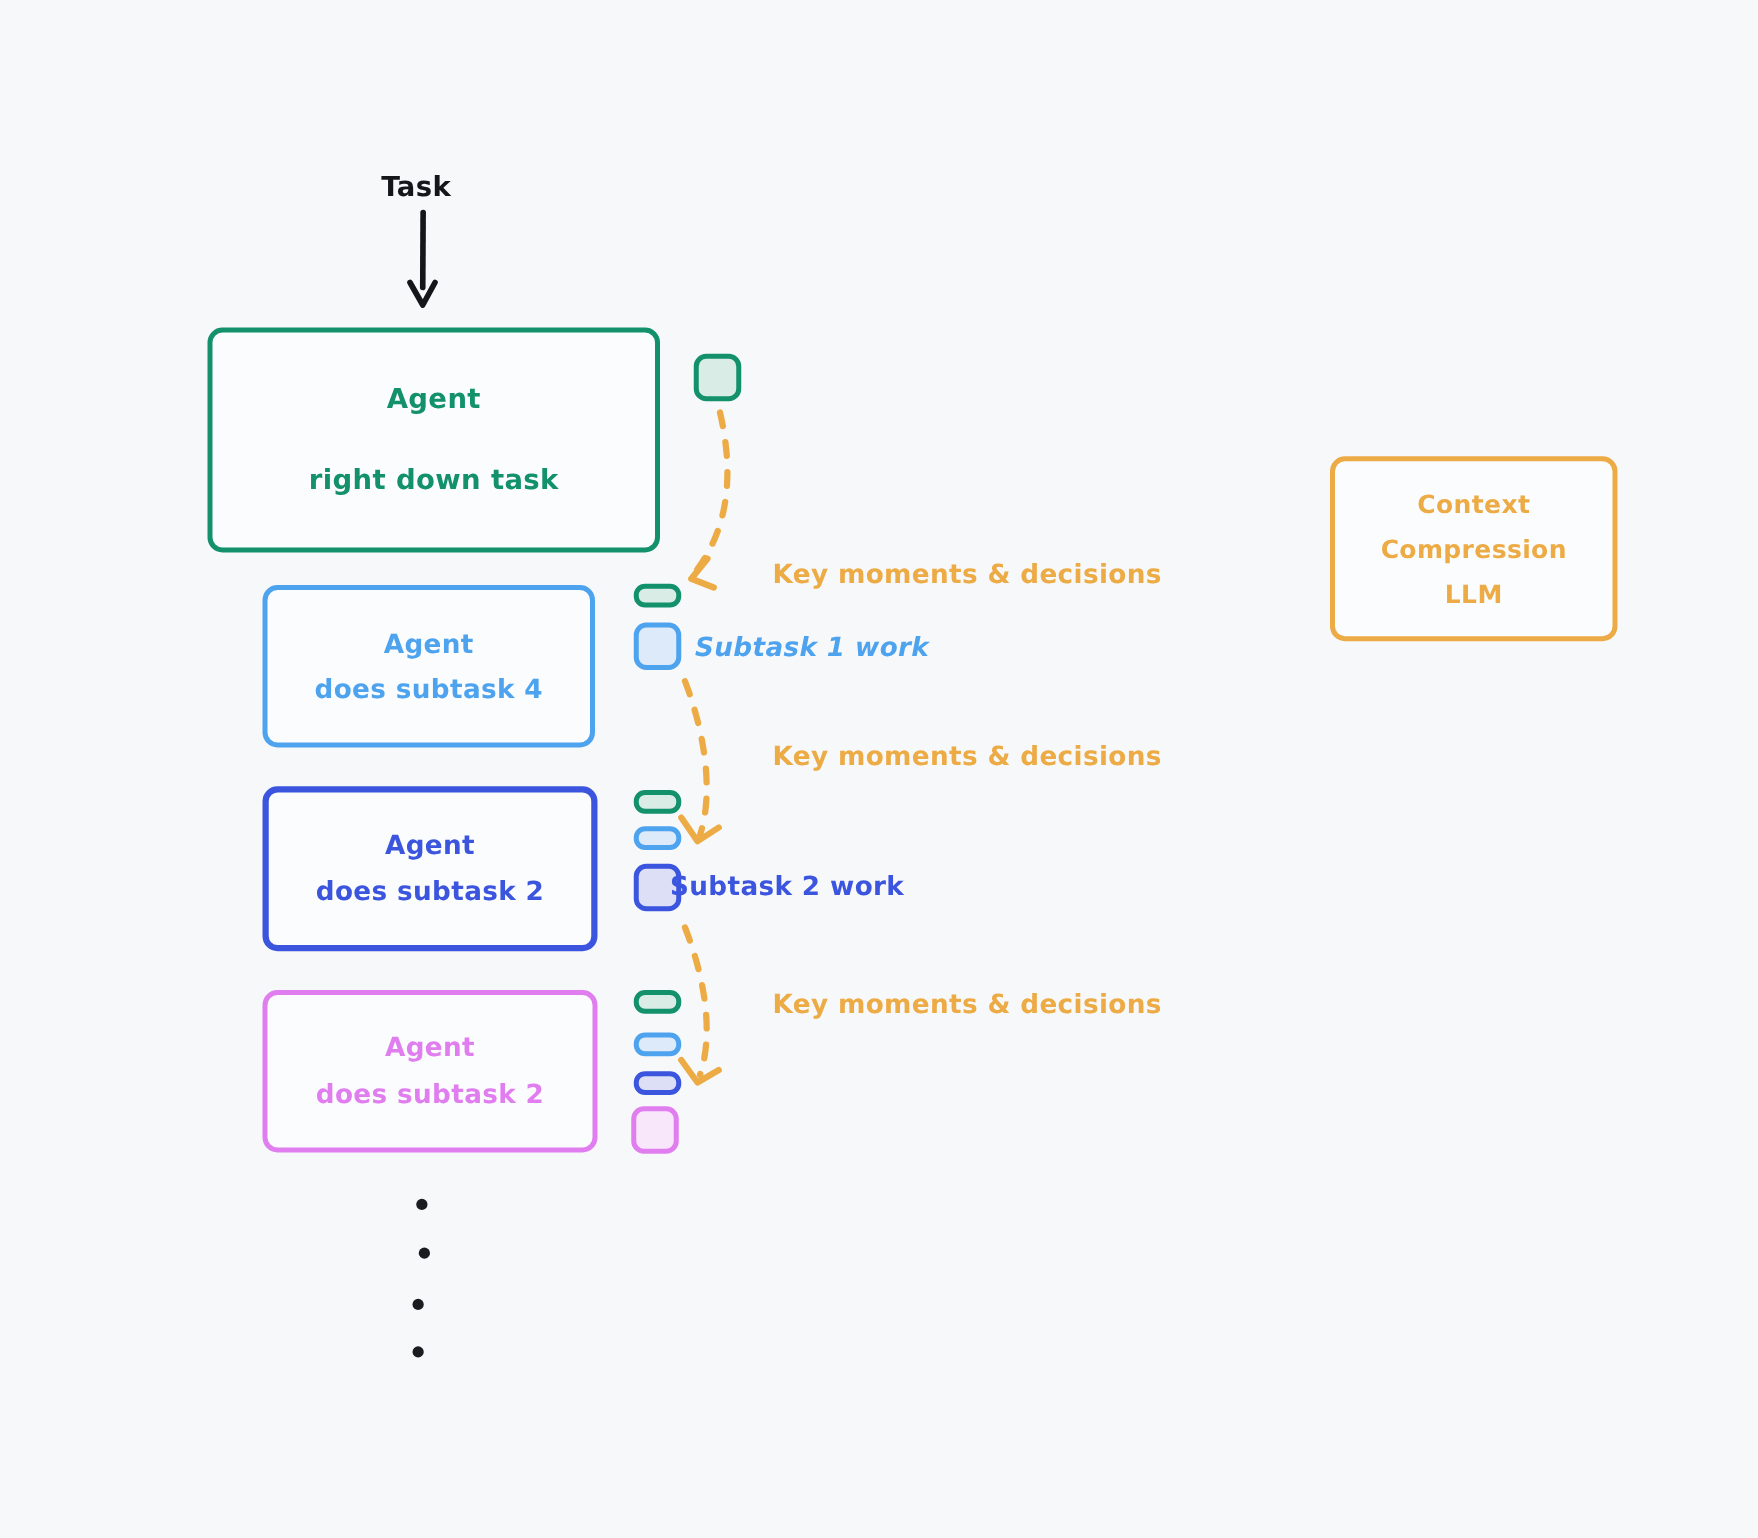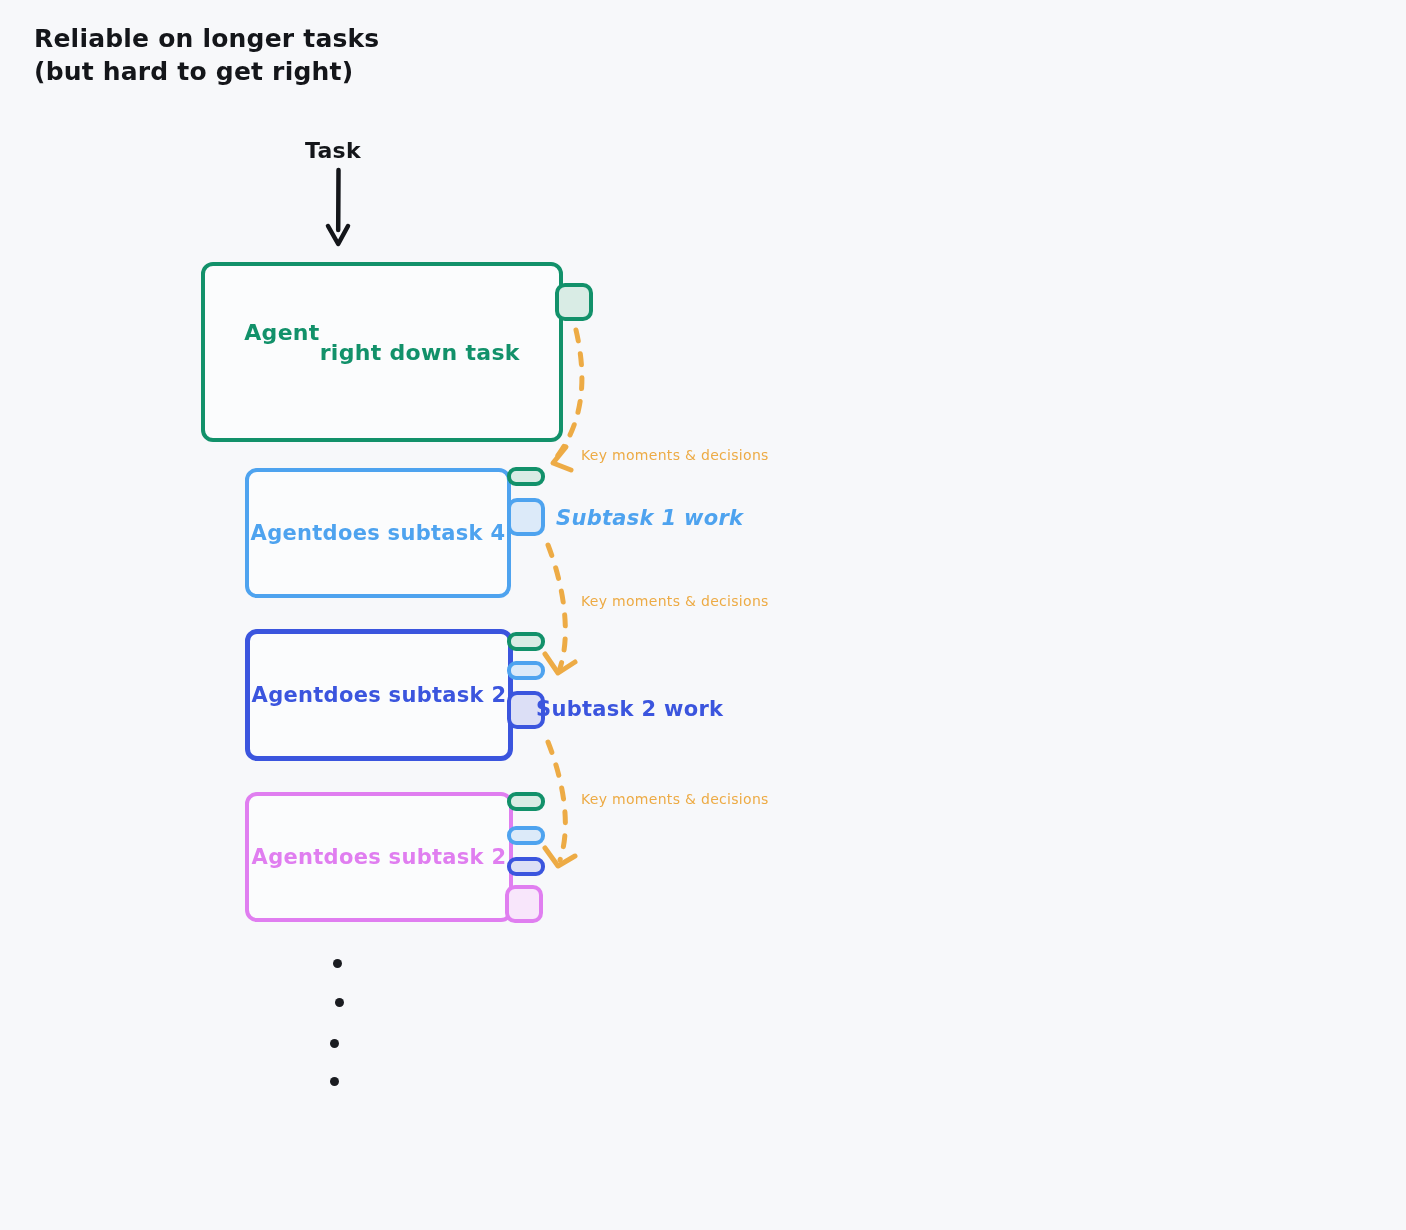--- a/index.html
+++ b/index.html
@@ -43,27 +43,26 @@
     letter-spacing: 0.3px;
   }
   #task-arrow { left: 316px; top: 168px; }
 
   
   .agent-box {
     box-sizing: border-box;
     border-radius: 12px;
     background: #fbfcfd;
     display: flex;
-    flex-direction: row;
+    flex-direction: column;
     align-items: center;
     justify-content: center;
     text-align: center;
     font-weight: 700;
     letter-spacing: 0.3px;
-    margin-left: 35px;
   }
   .agent-box .ln { display: block; }
 
   #box-main {
     left: 166px; top: 262px;
     width: 362px; height: 180px;
     border: 4px solid #12916a;
     color: #12916a;
     font-size: 22px;
   }
@@ -141,25 +140,26 @@
   #s2-text  { left: 536px; top: 697px; font-size: 21px; font-weight: 700; color: #3b55de; letter-spacing: .3px; }
 
   
   #s3-green { left: 507px; top: 792px; }
   #s3-lblue { left: 507px; top: 826px; }
   #s3-dblue { left: 507px; top: 857px; }
   #s3-sq    { left: 505px; top: 885px; }
 
   
   .km-label {
-    font-size: 14px;
-    font-weight: 400;
+    font-size: 21px;
+    font-weight: 700;
     color: #edab45;
     letter-spacing: 0.3px;
     white-space: nowrap;
+    margin-left: 37px;
   }
   #km1 { left: 581px; top: 447px; }
   #km2 { left: 581px; top: 593px; }
   #km3 { left: 581px; top: 791px; }
 
   
   .vdot {
     width: 9px; height: 9px;
     border-radius: 50%;
     background: #1a1c20;
@@ -169,22 +169,20 @@
   #dot3 { left: 330px; top: 1039px; }
   #dot4 { left: 330px; top: 1077px; }
 
   svg { overflow: visible; display: block; }
 </style>
 </head>
 <body>
 
 <div class="canvas">
 
-  <div class="abs" id="title">Reliable on longer tasks
-(but hard to get right)</div>
 
   <div class="abs" id="task-label">Task</div>
 
   <div class="abs" id="task-arrow">
     <svg width="50" height="86" viewBox="0 0 50 86">
       <path d="M22.5 2 L22.2 62" stroke="#14161a" stroke-width="4.5" stroke-linecap="round" fill="none"></path>
       <path d="M12 58 L22.2 76 L32 58" stroke="#14161a" stroke-width="4.5" stroke-linecap="round" stroke-linejoin="round" fill="none"></path>
     </svg>
   </div>
 
@@ -201,20 +199,25 @@
   <div class="abs agent-box" id="box-st2">
     <span class="ln">Agent</span>
     <span class="ln">does subtask 2</span>
   </div>
 
   <div class="abs agent-box" id="box-st3">
     <span class="ln">Agent</span>
     <span class="ln">does subtask 2</span>
   </div>
 
+  <div class="abs agent-box" id="box-ccl">
+    <span class="ln">Context</span>
+    <span class="ln">Compression</span>
+    <span class="ln">LLM</span>
+  </div>
 
   <div class="abs chip chip-sq c-green" id="chip-legend"></div>
 
   <div class="abs chip chip-pill c-green" id="s1-green"></div>
   <div class="abs chip chip-sq c-lblue" id="s1-sq"></div>
   <div class="abs" id="s1-text">Subtask 1 work</div>
 
   <div class="abs chip chip-pill c-green" id="s2-green"></div>
   <div class="abs chip chip-pill c-lblue" id="s2-lblue"></div>
   <div class="abs chip chip-sq c-dblue" id="s2-sq"></div>

